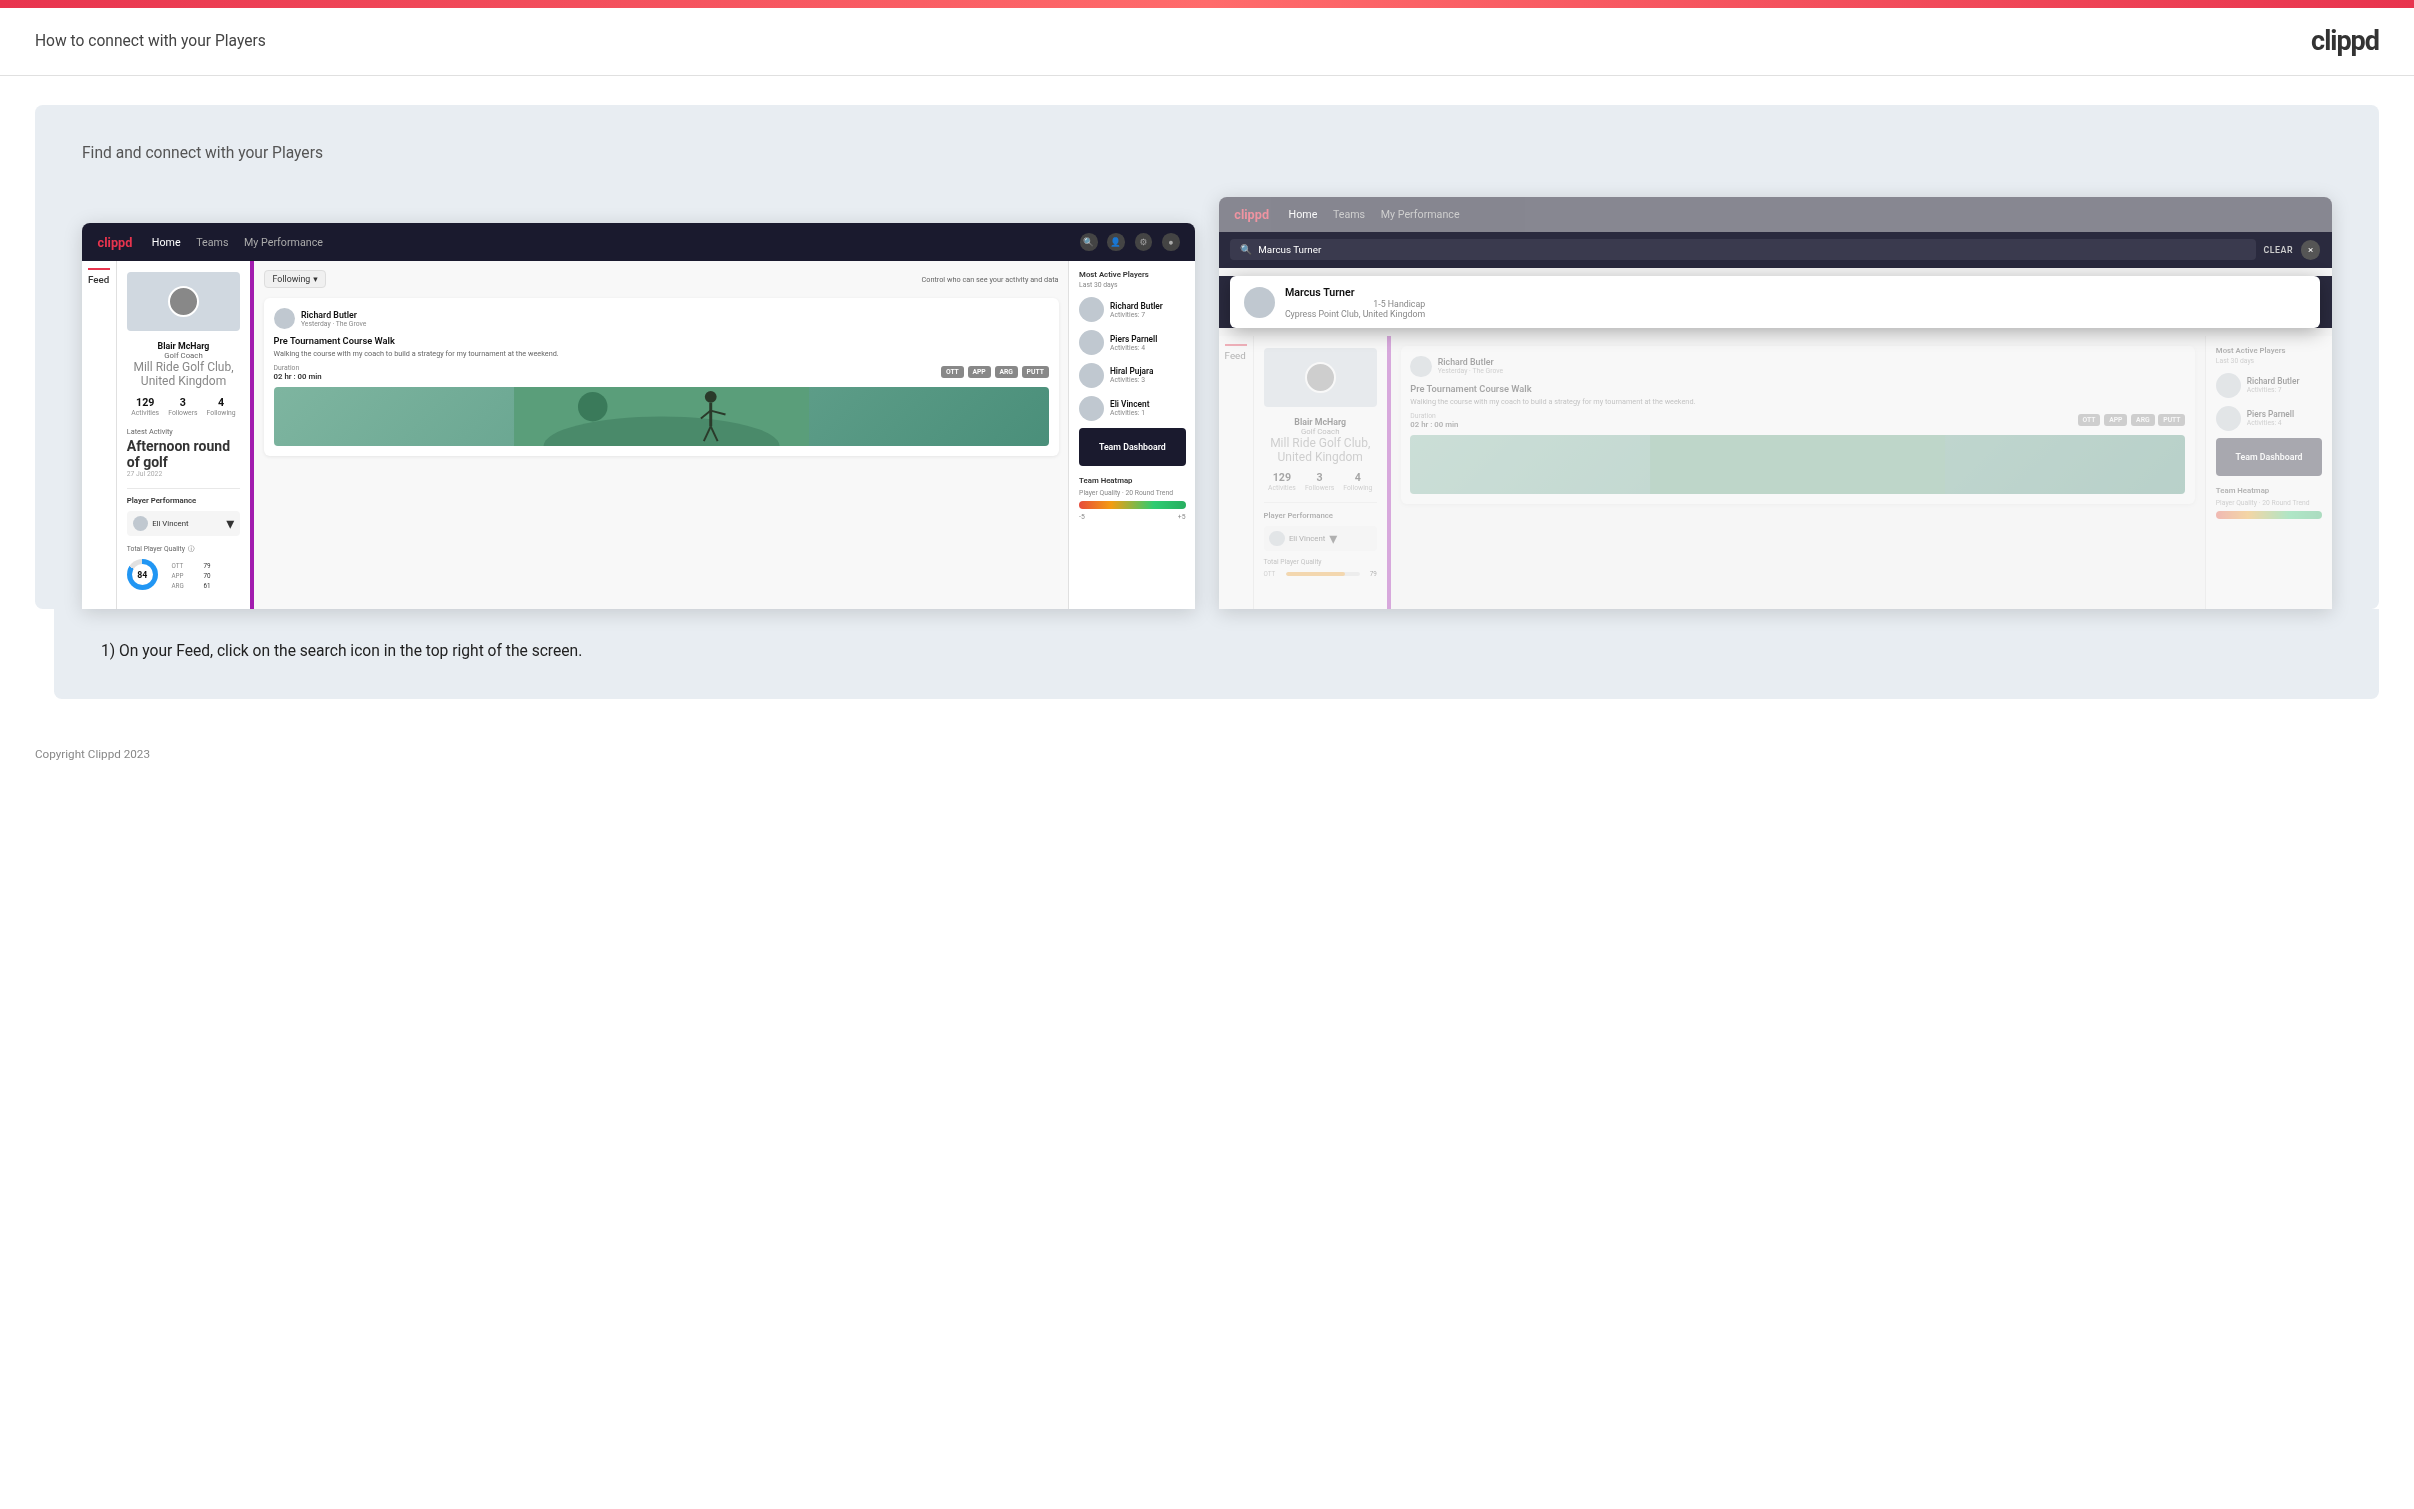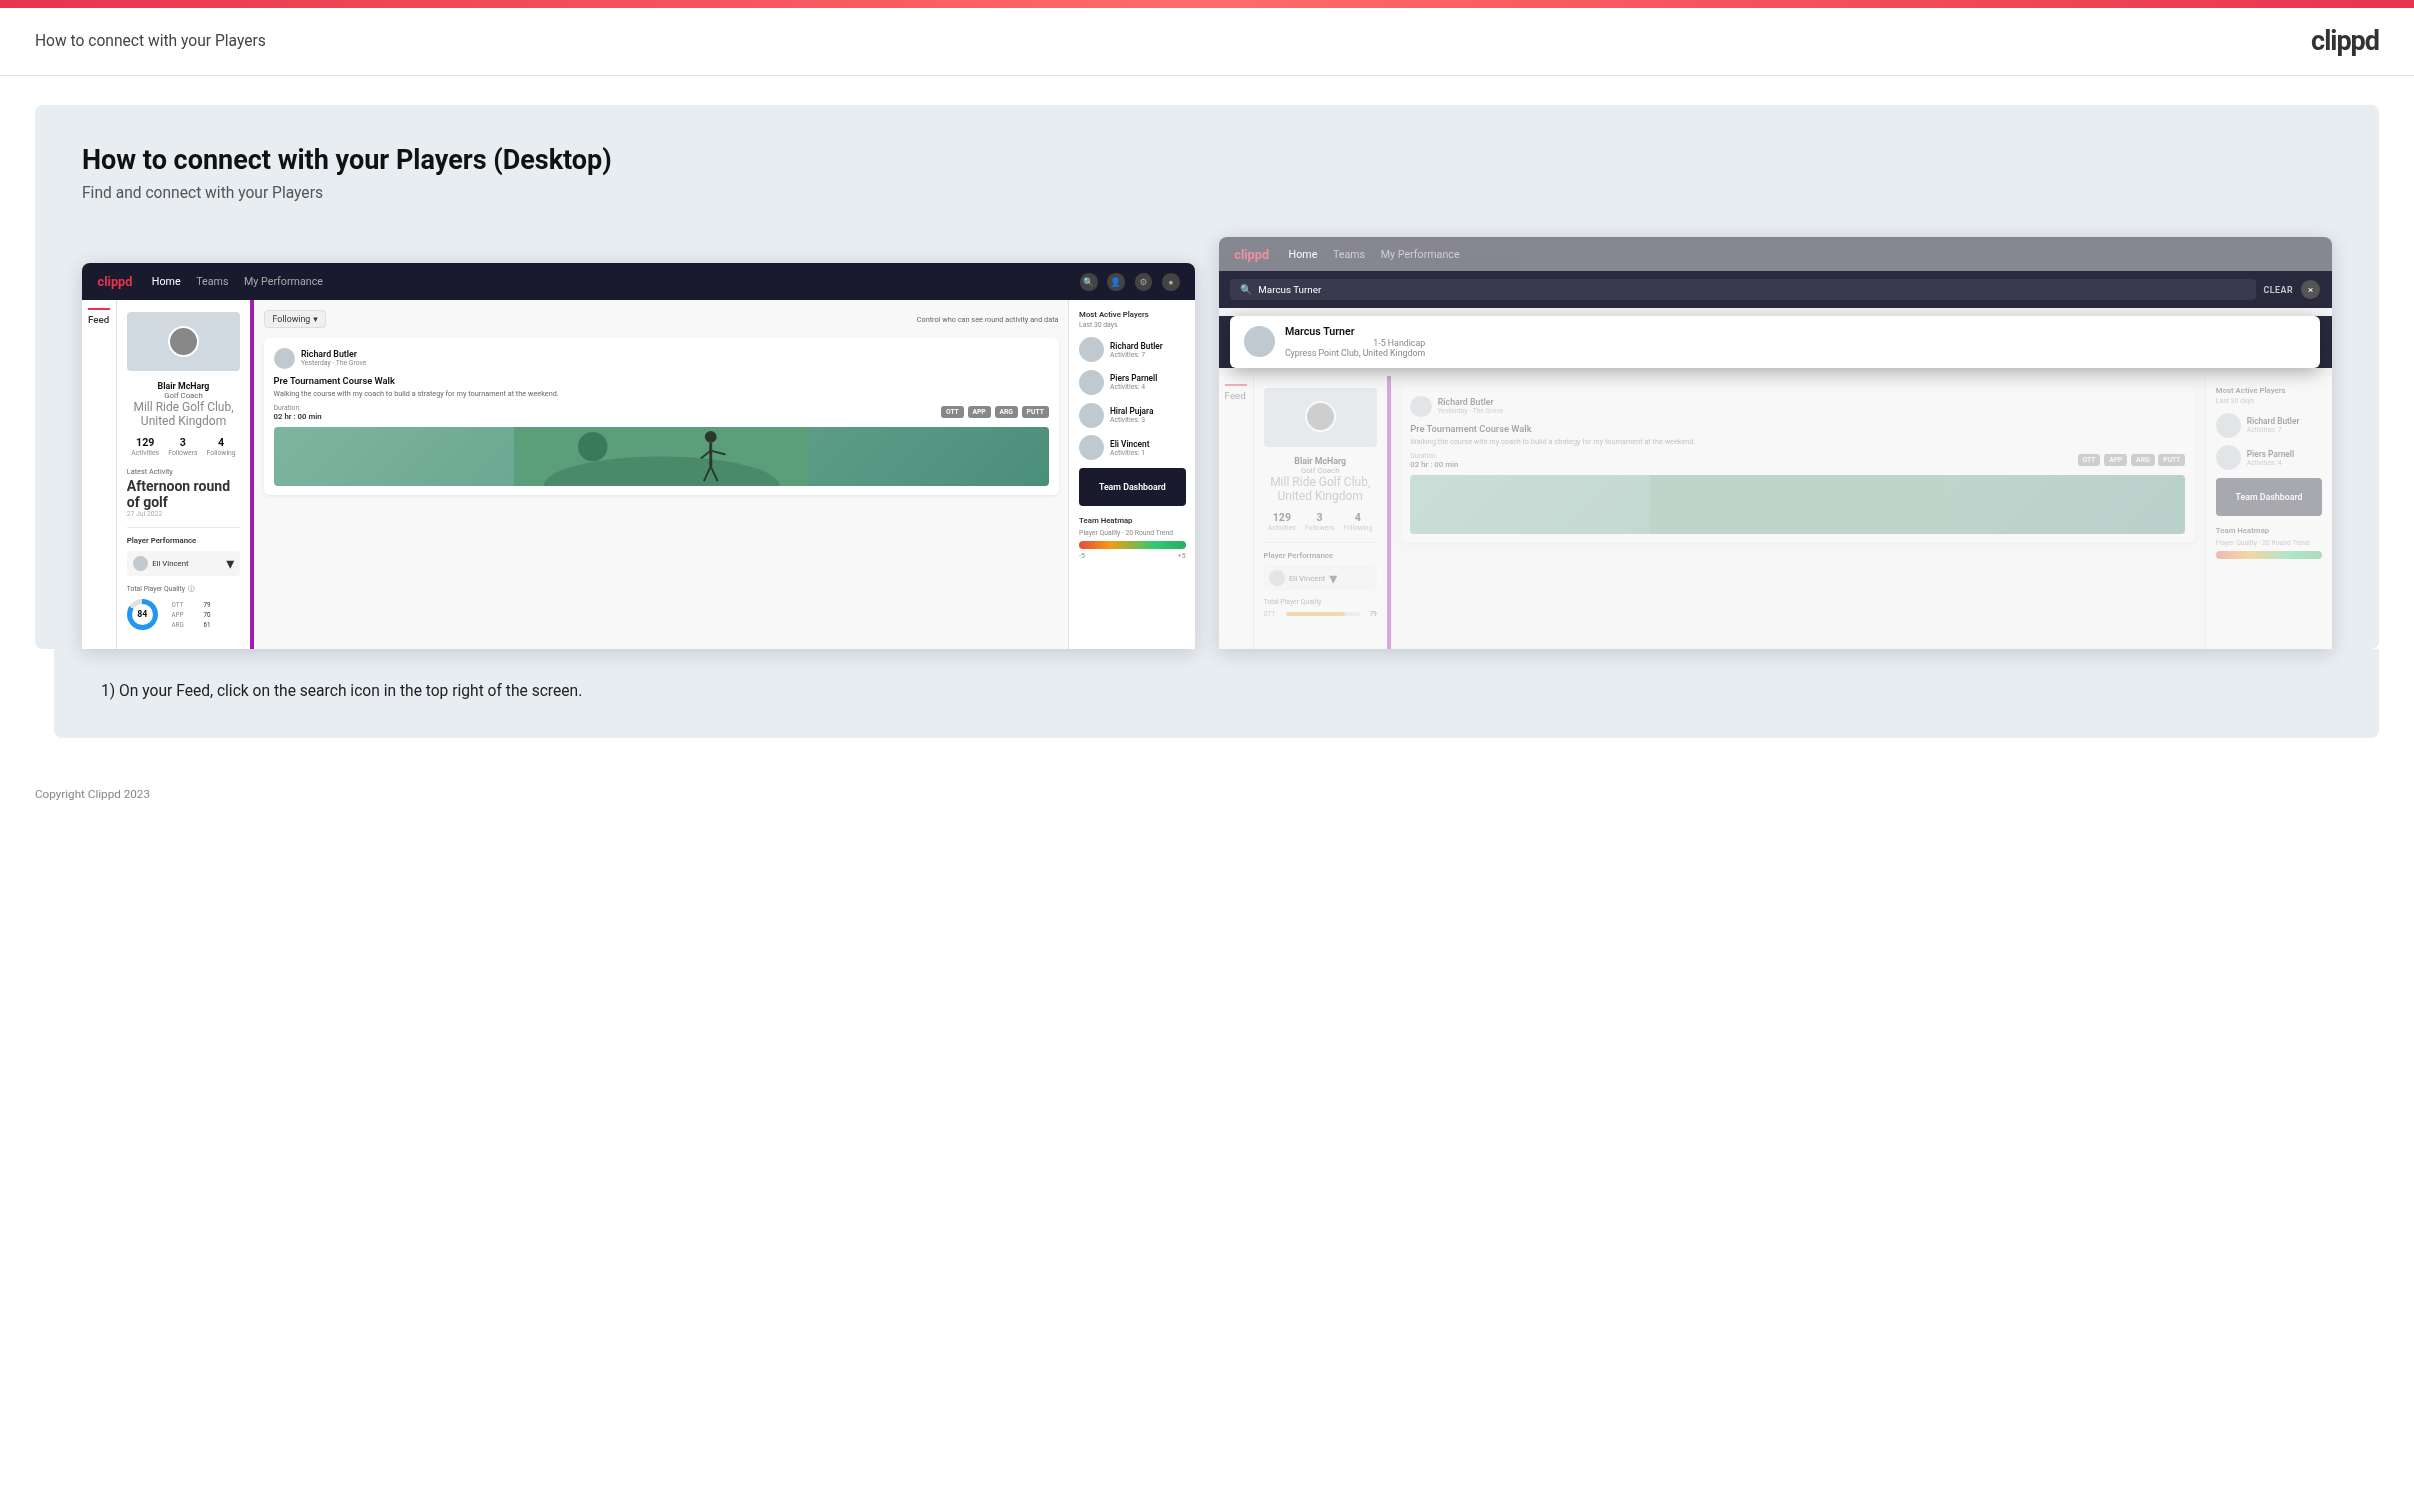--- a/index.html
+++ b/index.html
@@ -679,21 +679,20 @@
 <div class="header">
   <span class="header-title">How to connect with your Players</span>
   <div class="logo">
     <span>clippd</span>
   </div>
 </div>
 
 <div class="main-content">
 
   <div class="hero-section">
-    <h1 class="hero-title">How to connect with your Players (Desktop)</h1>
     <p class="hero-subtitle">Find and connect with your Players</p>
 
     <div class="screenshots-row">
 
       <div class="screenshot-container app-mockup">
 
         <div class="app-nav">
           <span class="app-logo-small">clippd</span>
           <div class="nav-items">
             <span class="nav-item active">Home</span>
@@ -783,21 +782,21 @@
               </div>
             </div>
           </div>
 
           <div class="middle-panel">
             <div class="following-row">
               <div class="following-btn">
                 <span>Following</span>
                 <span>▾</span>
               </div>
-              <span class="control-link">Control who can see round activity and data</span>
+              <span class="control-link">Control who can see your activity and data</span>
             </div>
 
             <div class="activity-card">
               <div class="activity-user-row">
                 <div class="user-avatar"></div>
                 <div class="user-info-col">
                   <div class="user-name-card">Richard Butler</div>
                   <div class="user-meta">Yesterday · The Grove</div>
                 </div>
               </div>

